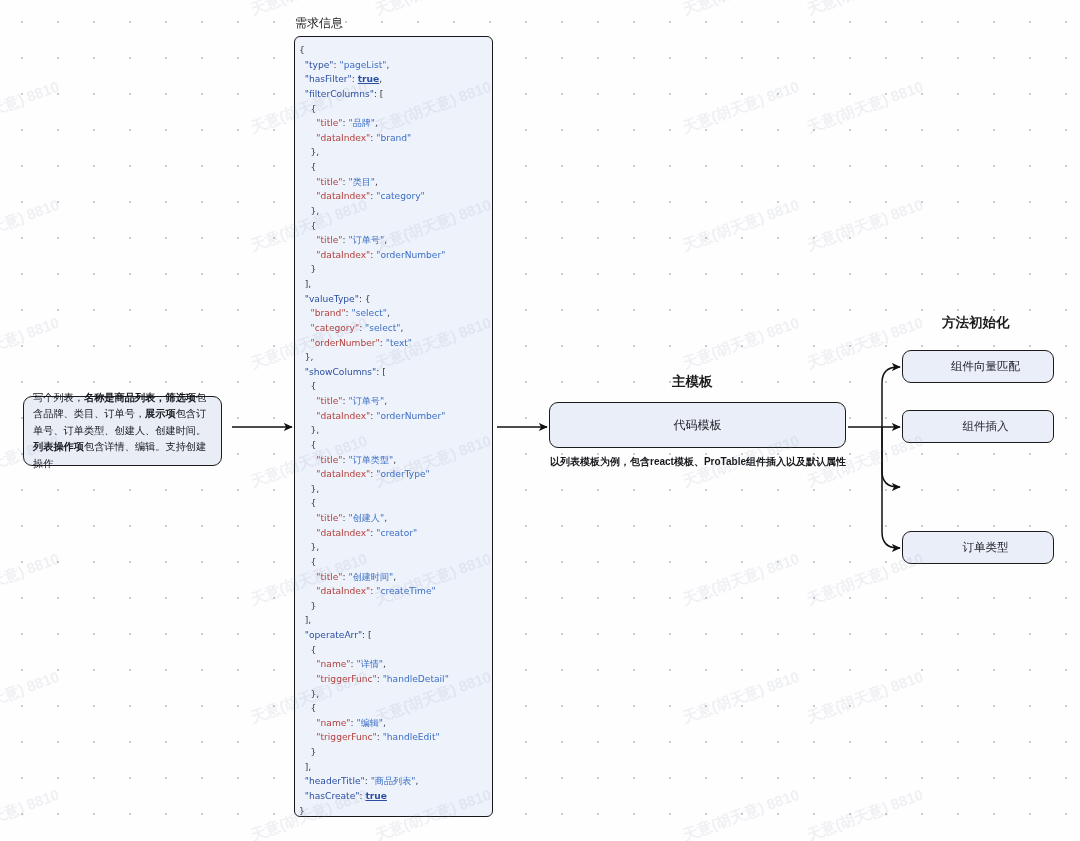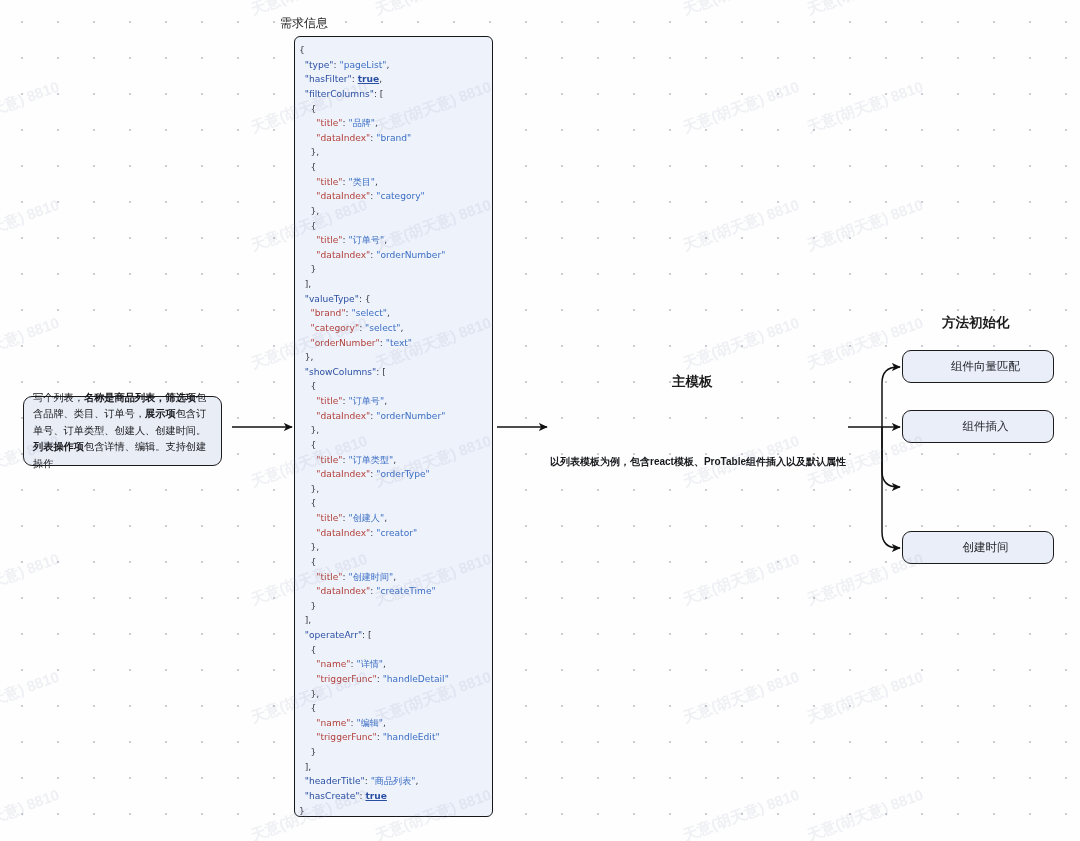--- a/index.html
+++ b/index.html
@@ -138,21 +138,21 @@
   }
 
   
   .action-box {
     left: 902px;
     width: 152px;
     height: 33px;
     padding-left: 15px;
   }
   #action-0 { top: 350px; }
-  #action-1 { top: 410px; }
+  #action-1 { top: 410px; border-radius: 7px; }
   #action-2 { top: 470px; }
   #action-3 { top: 531px; }
 
   
   #wires {
     position: absolute;
     inset: 0;
     z-index: 2;
     pointer-events: none;
   }
@@ -174,21 +174,21 @@
     <line x1="497" y1="427" x2="547" y2="427" stroke="#111111" stroke-width="1.5" marker-end="url(#arrowhead)"></line>
 
     <line x1="848" y1="427" x2="882" y2="427" stroke="#111111" stroke-width="1.5"></line>
 
     <path d="M882,427 L882,383 Q882,367 898,367 L900,367" fill="none" stroke="#111111" stroke-width="1.5" marker-end="url(#arrowhead)"></path>
     <path d="M882,427 L900,427" fill="none" stroke="#111111" stroke-width="1.5" marker-end="url(#arrowhead)"></path>
     <path d="M882,427 L882,471 Q882,487 898,487 L900,487" fill="none" stroke="#111111" stroke-width="1.5" marker-end="url(#arrowhead)"></path>
     <path d="M882,427 L882,532 Q882,548 898,548 L900,548" fill="none" stroke="#111111" stroke-width="1.5" marker-end="url(#arrowhead)"></path>
   </svg>
 
-  <div class="sec-title" style="left:280px; top:15px;">需求信息</div>
+  <div class="sec-title" style="left:295px; top:15px;">需求信息</div>
 
   <div class="sec-title bold" style="left:672px; top:373px;text-align:center;">主模板</div>
 
   <div class="sec-title bold" style="left:942px; top:314px;">方法初始化</div>
 
   <div class="node" id="req-box">
     <div class="node-label" id="req-text"><span>写个列表，</span><b>名称是商品列表，</b><b>筛选项</b><span>包含品牌、类目、订单号，</span><b>展示项</b><span>包含订单号、订单类型、创建人、创建时间。</span><b>列表操作项</b><span>包含详情、编辑。支持创建操作</span></div>
   </div>
 
   <div id="json-panel">
@@ -240,30 +240,33 @@
     <span class="jp">{</span>
       <span class="jk2">"name"</span><span class="jp">: </span><span class="jv2">"编辑"</span><span class="jp">,</span>
       <span class="jk2">"triggerFunc"</span><span class="jp">: </span><span class="jv2">"handleEdit"</span>
     <span class="jp">}</span>
   <span class="jp">],</span>
   <span class="jk">"headerTitle"</span><span class="jp">: </span><span class="jv2">"商品列表"</span><span class="jp">,</span>
   <span class="jk">"hasCreate"</span><span class="jp">: </span><span class="jb">true</span>
 <span class="jp">}</span></div>
   </div>
 
+  <div class="node" id="main-template">
+    <div class="node-label">代码模板</div>
+  </div>
   <div id="main-caption">以列表模板为例，包含react模板、ProTable组件插入以及默认属性</div>
 
   <div class="node action-box" id="action-0">
     <div class="node-label">组件向量匹配</div>
   </div>
   <div class="node action-box" id="action-1">
     <div class="node-label">组件插入</div>
   </div>
   <div class="node action-box" id="action-3">
-    <div class="node-label">创建时间</div>
+    <div class="node-label">订单类型</div>
   </div>
 
   <div class="wm-layer" id="wm-layer">
       <div class="wm" style="left: -60px; top: -20px;">天意(胡天意) 8810</div>
       <div class="wm" style="left: 248px; top: -20px;">天意(胡天意) 8810</div>
       <div class="wm" style="left: 372px; top: -20px;">天意(胡天意) 8810</div>
       <div class="wm" style="left: 680px; top: -20px;">天意(胡天意) 8810</div>
       <div class="wm" style="left: 804px; top: -20px;">天意(胡天意) 8810</div>
       <div class="wm" style="left: -60px; top: 98px;">天意(胡天意) 8810</div>
       <div class="wm" style="left: 248px; top: 98px;">天意(胡天意) 8810</div>

